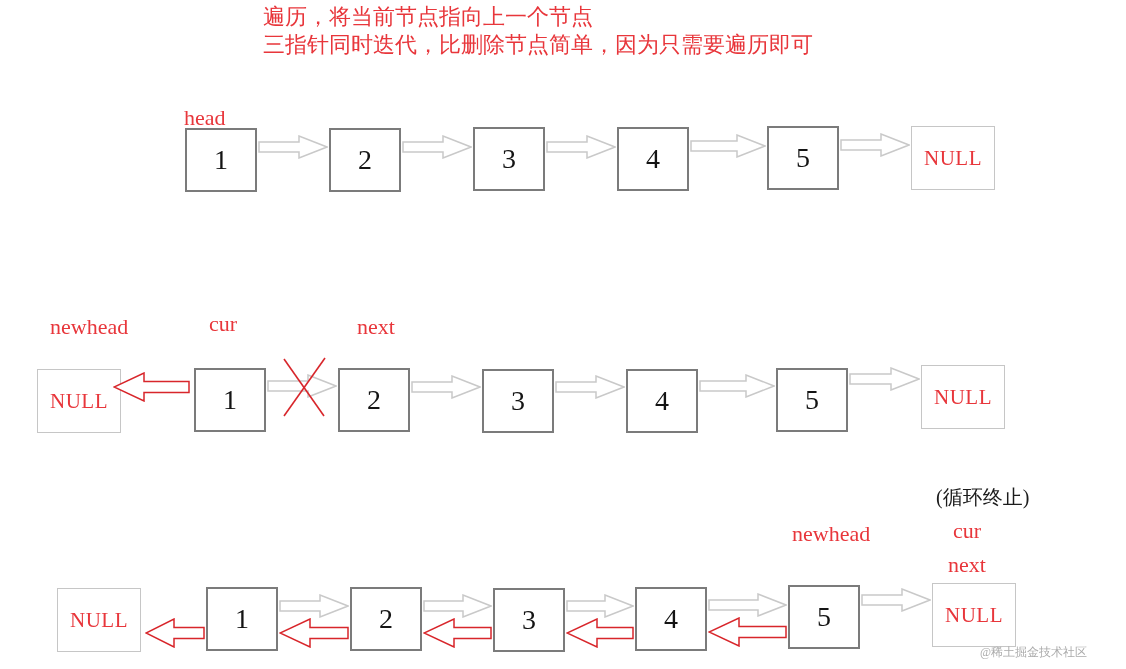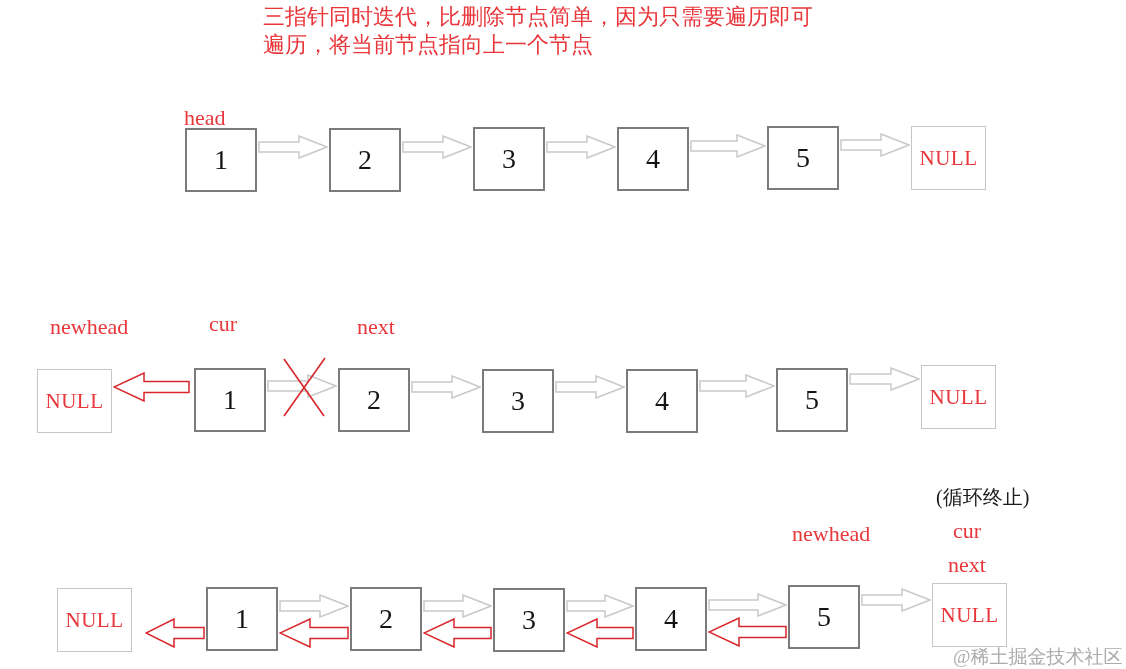--- a/index.html
+++ b/index.html
@@ -10,33 +10,33 @@
   .title-block{position:absolute;left:263px;top:3px;}
   .title-line{color:#e8363b;font-size:22px;line-height:28px;white-space:nowrap;}
   .label{position:absolute;color:#e8363b;font-size:22px;line-height:22px;white-space:nowrap;}
   .label--black{color:#1c1c1c;font-size:20px;text-align:center;}
   .box{
     position:absolute;width:72px;height:64px;border:2px solid #7b7b7b;box-sizing:border-box;
     background:#ffffff;display:flex;align-items:center;justify-content:center;
     font-size:28px;color:#141414;
   }
   .box--null{
-    width:75px;border:1px solid #c6c6c6;color:#e8363b;font-size:21px;letter-spacing:0.5px;
+    width:84px;border:1px solid #c6c6c6;color:#e8363b;font-size:21px;letter-spacing:0.5px;
   }
   .arrow{position:absolute;display:block;}
   .cross{position:absolute;display:block;}
-  .watermark{position:absolute;left:953px;top:644px;color:#ababab;font-size:19px;white-space:nowrap;}
+  .watermark{position:absolute;left:980px;top:644px;color:#ababab;font-size:12px;white-space:nowrap;}
 </style>
 </head>
 <body>
 
 <div class="canvas">
   <div class="title-block">
+    <div class="title-line">遍历，将当前节点指向上一个节点</div>
     <div class="title-line">三指针同时迭代，比删除节点简单，因为只需要遍历即可</div>
-    <div class="title-line">遍历，将当前节点指向上一个节点</div>
   </div>
 
   <div id="diagram">
       <div class="label" style="left: 184px; top: 107px;">head</div>
       <div class="box" style="left: 185px; top: 128px;">
         <span>1</span>
       </div>
       <div class="box" style="left: 329px; top: 128px;">
         <span>2</span>
       </div>

